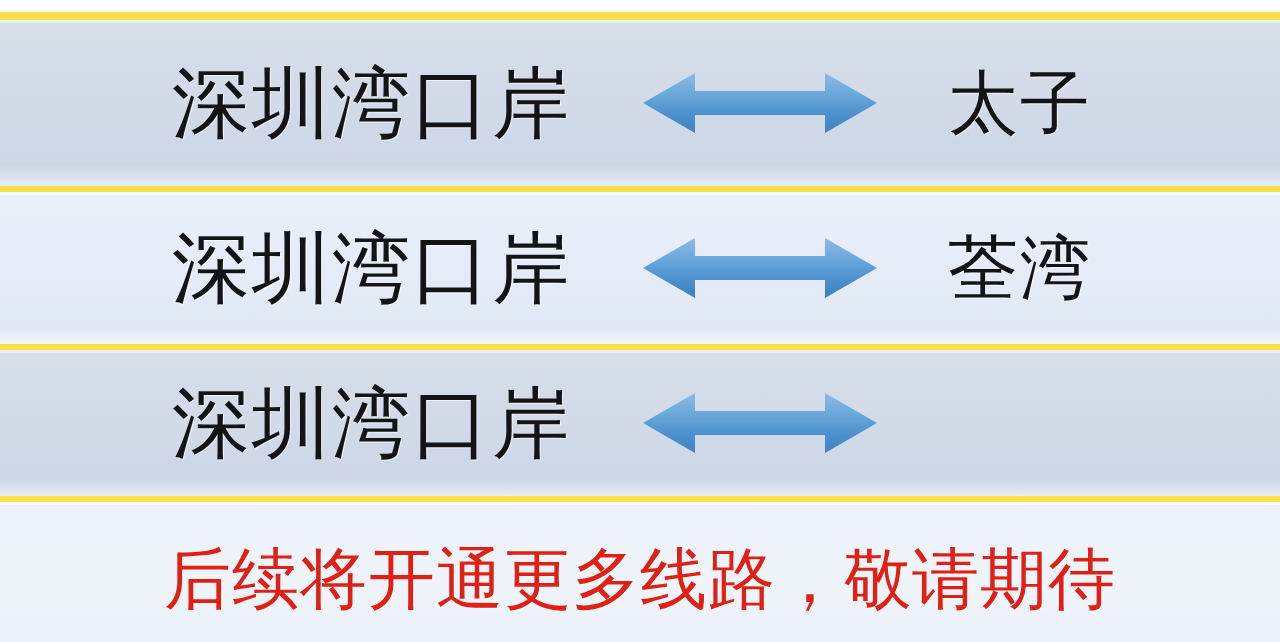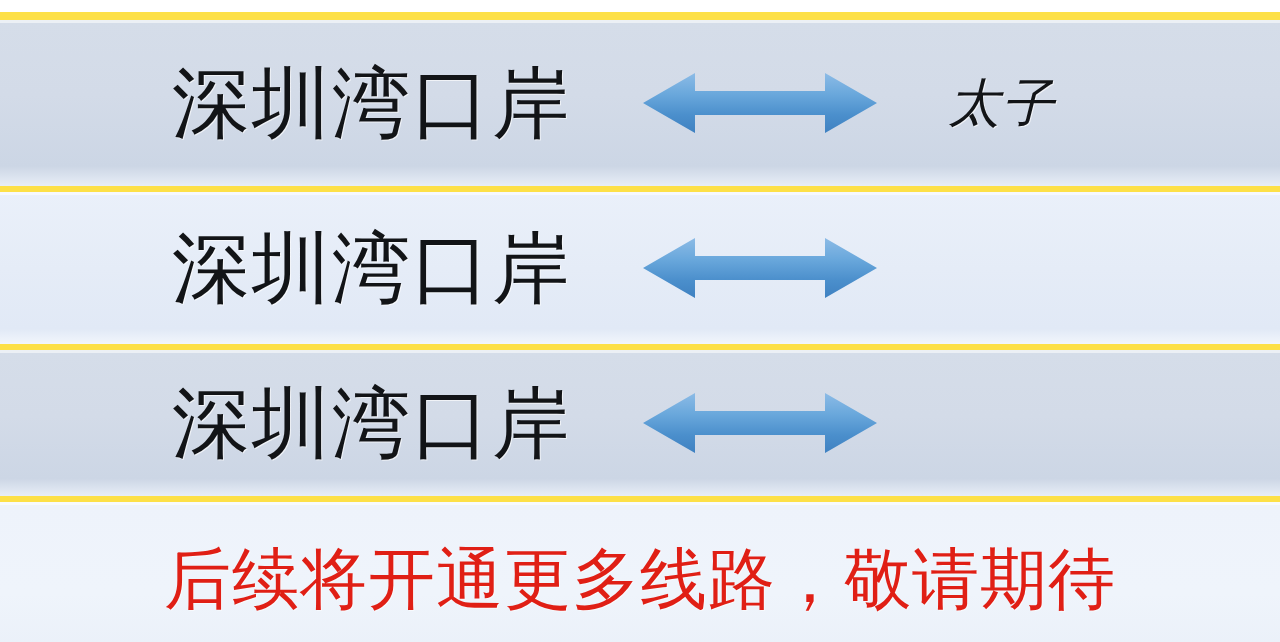--- a/index.html
+++ b/index.html
@@ -84,27 +84,26 @@
     color: #121417;
     white-space: nowrap;
     text-shadow: 1px 1px 0 rgba(255,255,255,0.65);
   }
 
   .destination {
     position: absolute;
     left: 948px;
     top: 50%;
     transform: translateY(-50%);
-    font-size: 52px;
+    font-size: 70px;
     line-height: 1;
     letter-spacing: 2px;
     color: #121417;
     white-space: nowrap;
     text-shadow: 1px 1px 0 rgba(255,255,255,0.65);
-    font-style: italic;
   }
 
   
   .arrow {
     position: absolute;
     left: 643px;
     top: 50%;
     transform: translateY(-50%);
     width: 234px;
     height: 66px;
@@ -162,20 +161,21 @@
             <stop offset="0%" stop-color="#8cbbe6"></stop>
             <stop offset="35%" stop-color="#6aa8dc"></stop>
             <stop offset="70%" stop-color="#4b8fcc"></stop>
             <stop offset="100%" stop-color="#3f81c1"></stop>
           </linearGradient>
         </defs>
         <polygon points="0,33 52,3 52,21 182,21 182,3 234,33 182,63 182,45 52,45 52,63" fill="url(#ag2)"></polygon>
       </svg>
     </span>
 
+    <span class="destination">荃湾</span>
   </div>
 
   <div class="band band-dark" id="band3">
     <span class="origin">深圳湾口岸</span>
 
     <span class="arrow">
       <svg viewBox="0 0 234 66" xmlns="http://www.w3.org/2000/svg">
         <defs>
           <linearGradient id="ag3" x1="0" y1="0" x2="0" y2="1">
             <stop offset="0%" stop-color="#8cbbe6"></stop>

